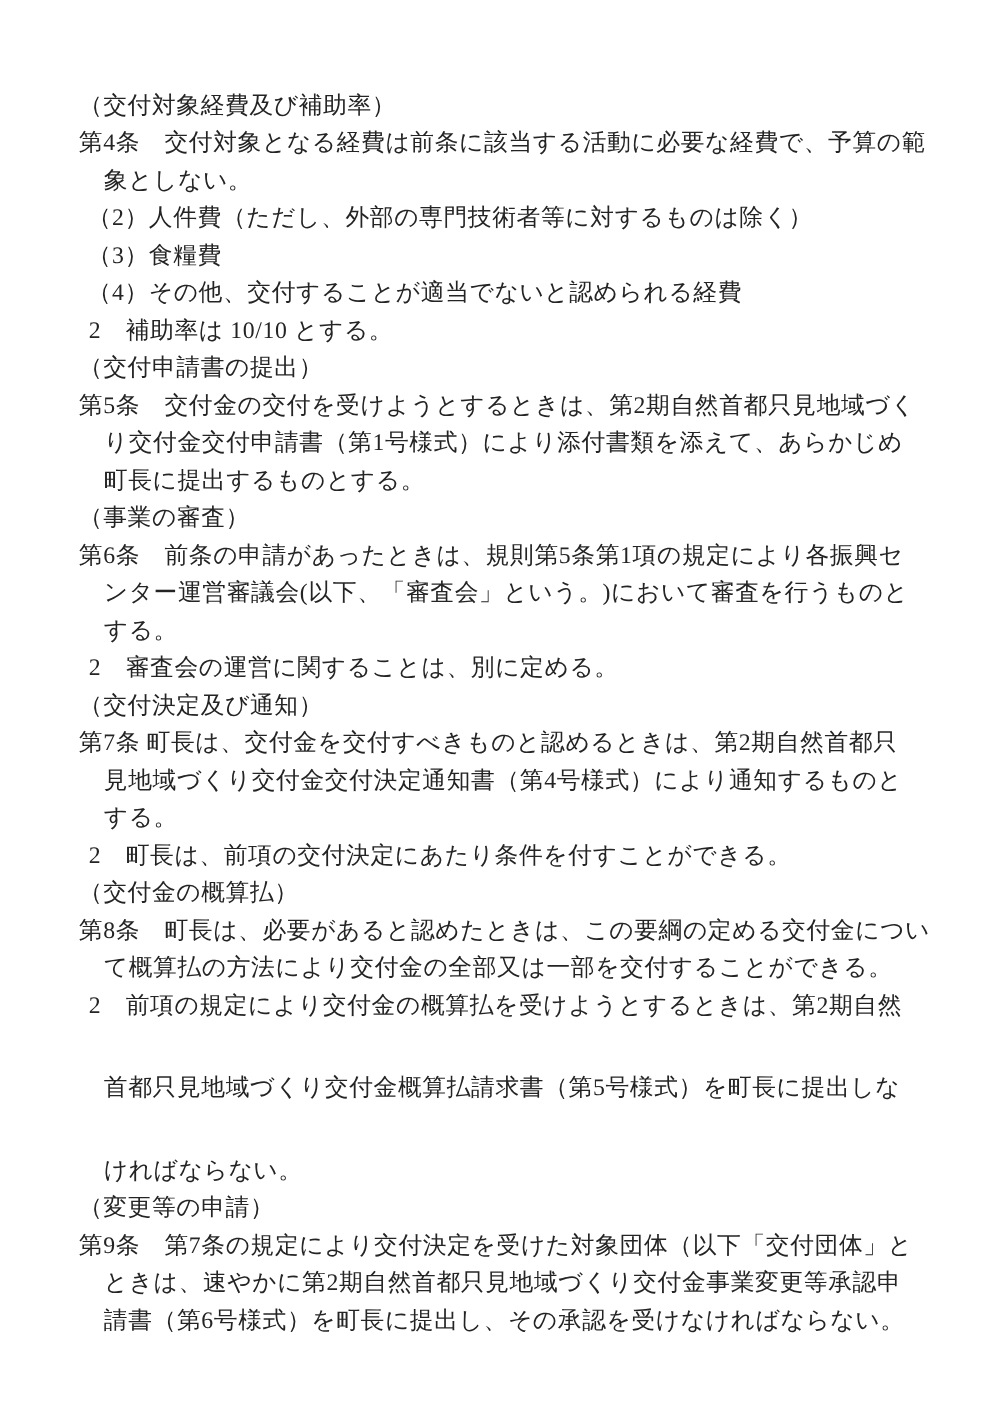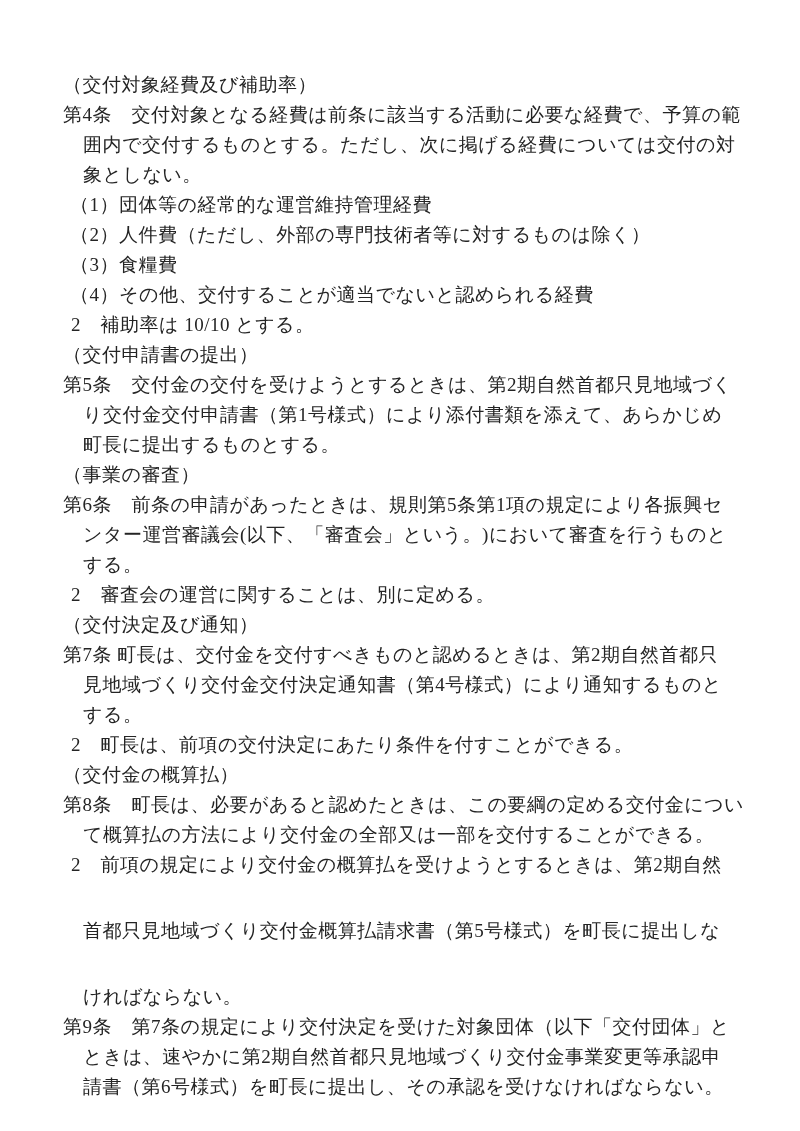--- a/index.html
+++ b/index.html
@@ -39,23 +39,21 @@
   .line.para       { padding-left: 8px;  }  
   .line.para-cont  { padding-left: 20px; margin-top: 36px; }  
 </style>
 </head>
 <body>
 
 <div class="page">
   <div class="doc" id="doc-lines">
       <div class="line heading">（交付対象経費及び補助率）</div>
       <div class="line article">第4条　交付対象となる経費は前条に該当する活動に必要な経費で、予算の範</div>
-      <div class="line cont">囲内で交付するものとする。ただし、次に掲げる経費については交付の対</div>
       <div class="line cont">象としない。</div>
-      <div class="line item">（1）団体等の経常的な運営維持管理経費</div>
       <div class="line item">（2）人件費（ただし、外部の専門技術者等に対するものは除く）</div>
       <div class="line item">（3）食糧費</div>
       <div class="line item">（4）その他、交付することが適当でないと認められる経費</div>
       <div class="line para">2　補助率は 10/10 とする。</div>
       <div class="line heading">（交付申請書の提出）</div>
       <div class="line article">第5条　交付金の交付を受けようとするときは、第2期自然首都只見地域づく</div>
       <div class="line cont">り交付金交付申請書（第1号様式）により添付書類を添えて、あらかじめ</div>
       <div class="line cont">町長に提出するものとする。</div>
       <div class="line heading">（事業の審査）</div>
       <div class="line article">第6条　前条の申請があったときは、規則第5条第1項の規定により各振興セ</div>
@@ -66,17 +64,18 @@
       <div class="line article">第7条 町長は、交付金を交付すべきものと認めるときは、第2期自然首都只</div>
       <div class="line cont">見地域づくり交付金交付決定通知書（第4号様式）により通知するものと</div>
       <div class="line cont">する。</div>
       <div class="line para">2　町長は、前項の交付決定にあたり条件を付すことができる。</div>
       <div class="line heading">（交付金の概算払）</div>
       <div class="line article">第8条　町長は、必要があると認めたときは、この要綱の定める交付金につい</div>
       <div class="line cont">て概算払の方法により交付金の全部又は一部を交付することができる。</div>
       <div class="line para">2　前項の規定により交付金の概算払を受けようとするときは、第2期自然</div>
       <div class="line para-cont">首都只見地域づくり交付金概算払請求書（第5号様式）を町長に提出しな</div>
       <div class="line para-cont">ければならない。</div>
+      <div class="line heading">（変更等の申請）</div>
       <div class="line article">第9条　第7条の規定により交付決定を受けた対象団体（以下「交付団体」と</div>
       <div class="line cont">ときは、速やかに第2期自然首都只見地域づくり交付金事業変更等承認申</div>
       <div class="line cont">請書（第6号様式）を町長に提出し、その承認を受けなければならない。</div>
     </div>
 </div>
 
 </body></html>

